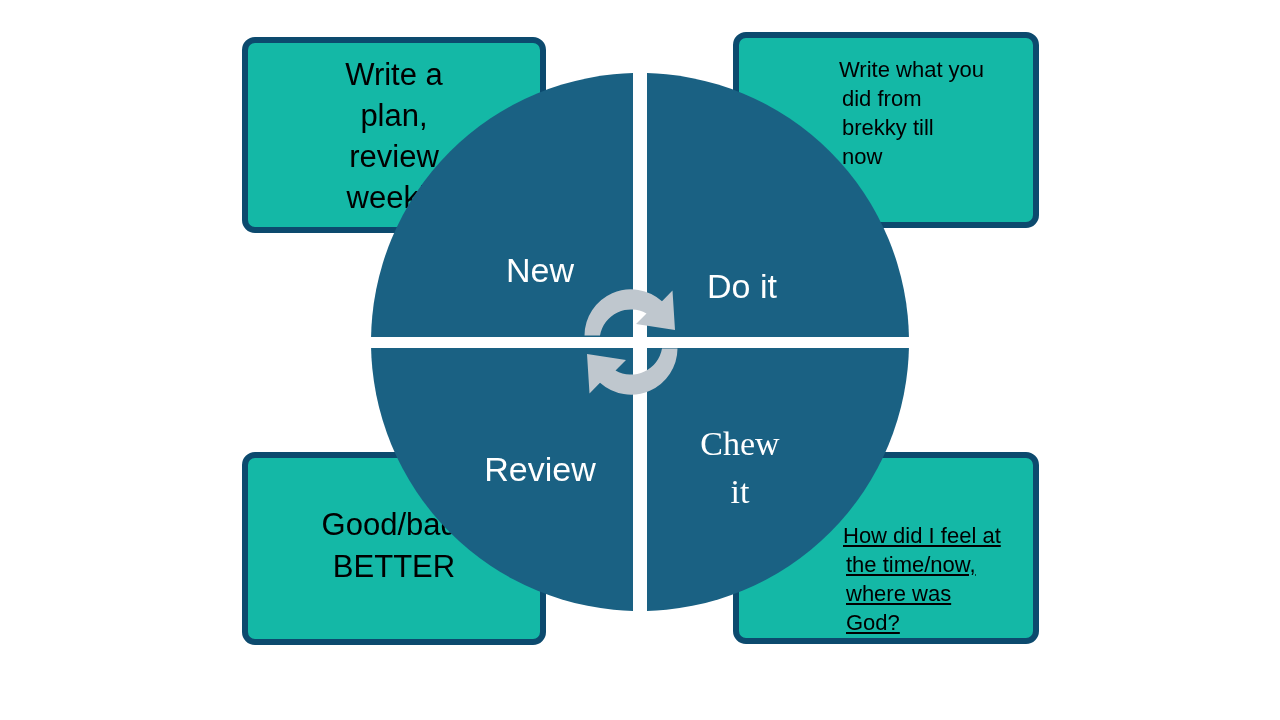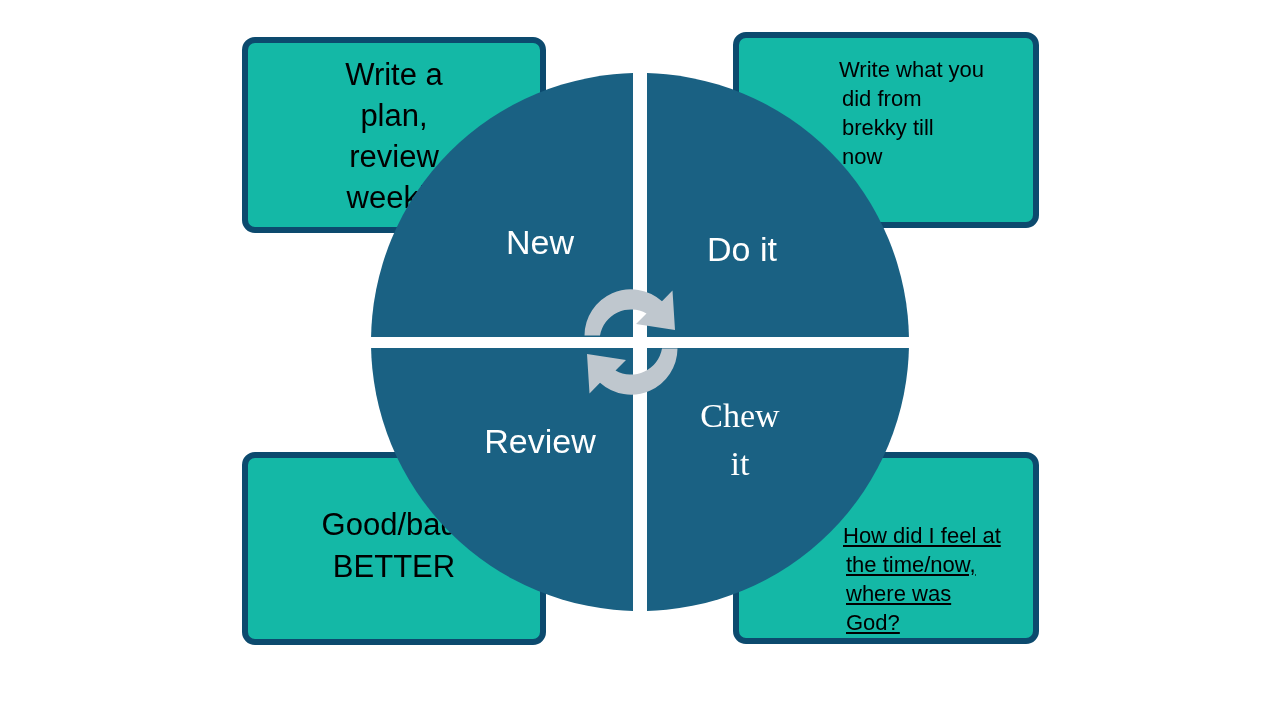--- a/index.html
+++ b/index.html
@@ -115,23 +115,24 @@
 
   .quad-label {
     position: absolute;
     color: #ffffff;
     font-size: 34px;
     line-height: 48px;
     text-align: center;
     z-index: 3;
     white-space: pre-line;
     pointer-events: none;
+    margin-top: 28px;
   }
   #label-new    { left: 420px; top: 218px; width: 240px; }
-  #label-doit   { left: 622px; top: 225px; width: 240px; }
+  #label-doit   { left: 622px; top: 234px; width: 240px; }
   #label-review { left: 420px; top: 417px; width: 240px; }
   #label-chewit { left: 622px; top: 392px; width: 236px; font-family: Liberation Serif, serif; }
 </style>
 </head>
 <body>
 
 <div id="canvas">
 
   <div class="callout" id="callout-tl">
     <div class="txt">Write a

